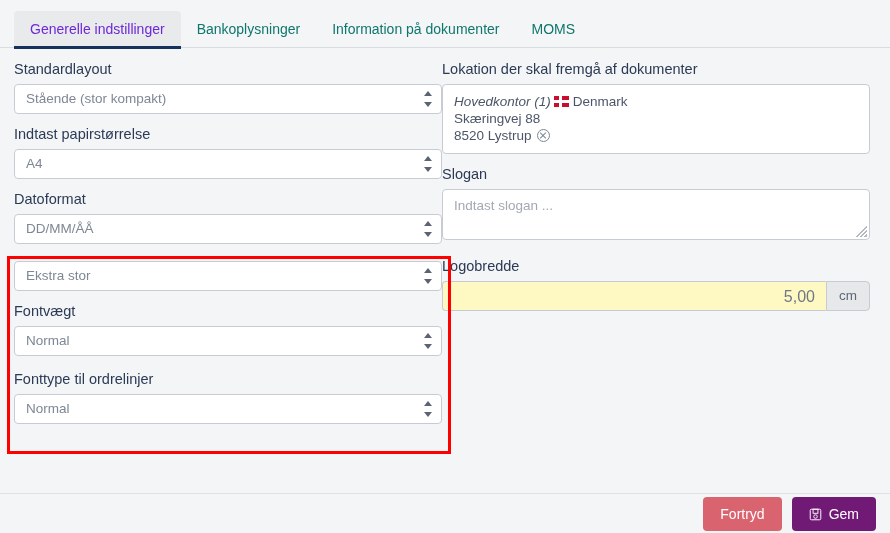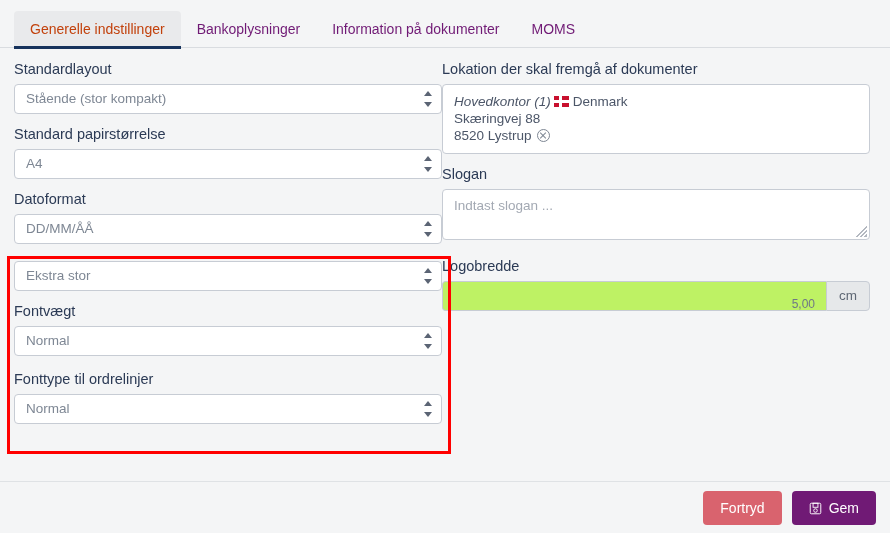--- a/index.html
+++ b/index.html
@@ -27,29 +27,29 @@
     content: "";
     position: absolute;
     left: 0; right: 0; bottom: 0;
     height: 1px;
     background: #d9dce0;
   }
   .tab {
     position: relative;
     padding: 8px 16px 9px 16px;
     font-size: 14px;
-    color: #701a75;
+    color: #0f766e;
     cursor: pointer;
     white-space: nowrap;
     line-height: 20px;
     z-index: 2;
   }
   .tab.active {
     background: #e9eaec;
-    color: #c2410c;
+    color: #6d28d9;
     border-top-left-radius: 4px;
     border-top-right-radius: 4px;
   }
   .tab.active::after {
     content: "";
     position: absolute;
     left: 0; right: 0; bottom: -1px;
     height: 3px;
     background: #16325c;
   }
@@ -185,27 +185,27 @@
     background:
       linear-gradient(135deg, transparent 46%, #b3b8c0 46%, #b3b8c0 56%, transparent 56%),
       linear-gradient(135deg, transparent 66%, #b3b8c0 66%, #b3b8c0 76%, transparent 76%),
       linear-gradient(135deg, transparent 86%, #b3b8c0 86%, #b3b8c0 96%, transparent 96%);
   }
 
   
   .inputgroup { display: flex; height: 30px; }
   .inputgroup .inp {
     flex: 1;
-    background: #bef264;
+    background: #fef9c3;
     border: 1px solid #c7ccd4;
     border-right: none;
     border-radius: 4px 0 0 4px;
     text-align: right;
-    padding: 8px 11px;
-    font-size: 12px;
+    padding: 1px 11px;
+    font-size: 16px;
     color: #6f7786;
     line-height: 28px;
   }
   .inputgroup .addon {
     width: 44px;
     background: #e6e8ea;
     border: 1px solid #c7ccd4;
     border-radius: 0 4px 4px 0;
     text-align: center;
     font-size: 13.5px;
@@ -223,21 +223,21 @@
     border: 3px solid #ff0000;
     pointer-events: none;
     z-index: 5;
   }
 
   
   .footer {
     position: absolute;
     left: 0; right: 0;
     bottom: 0;
-    height: 52px;
+    height: 40px;
     border-top: 1px solid #dfe2e5;
     display: flex;
     align-items: center;
     justify-content: flex-end;
     padding-right: 14px;
     gap: 10px;
     background: #f4f5f6;
   }
   .btn {
     border: none;
@@ -283,21 +283,21 @@
       <div class="select">
         <span>Stående (stor kompakt)</span>
         <span class="stepper">
             <i class="up"></i>
             <i class="down"></i>
           </span>
       </div>
     </div>
 
     <div class="field">
-      <span class="label">Standard papirstørrelse</span>
+      <span class="label">Indtast papirstørrelse</span>
       <div class="select">
         <span>A4</span>
         <span class="stepper">
             <i class="up"></i>
             <i class="down"></i>
           </span>
       </div>
     </div>
 
     <div class="field">

